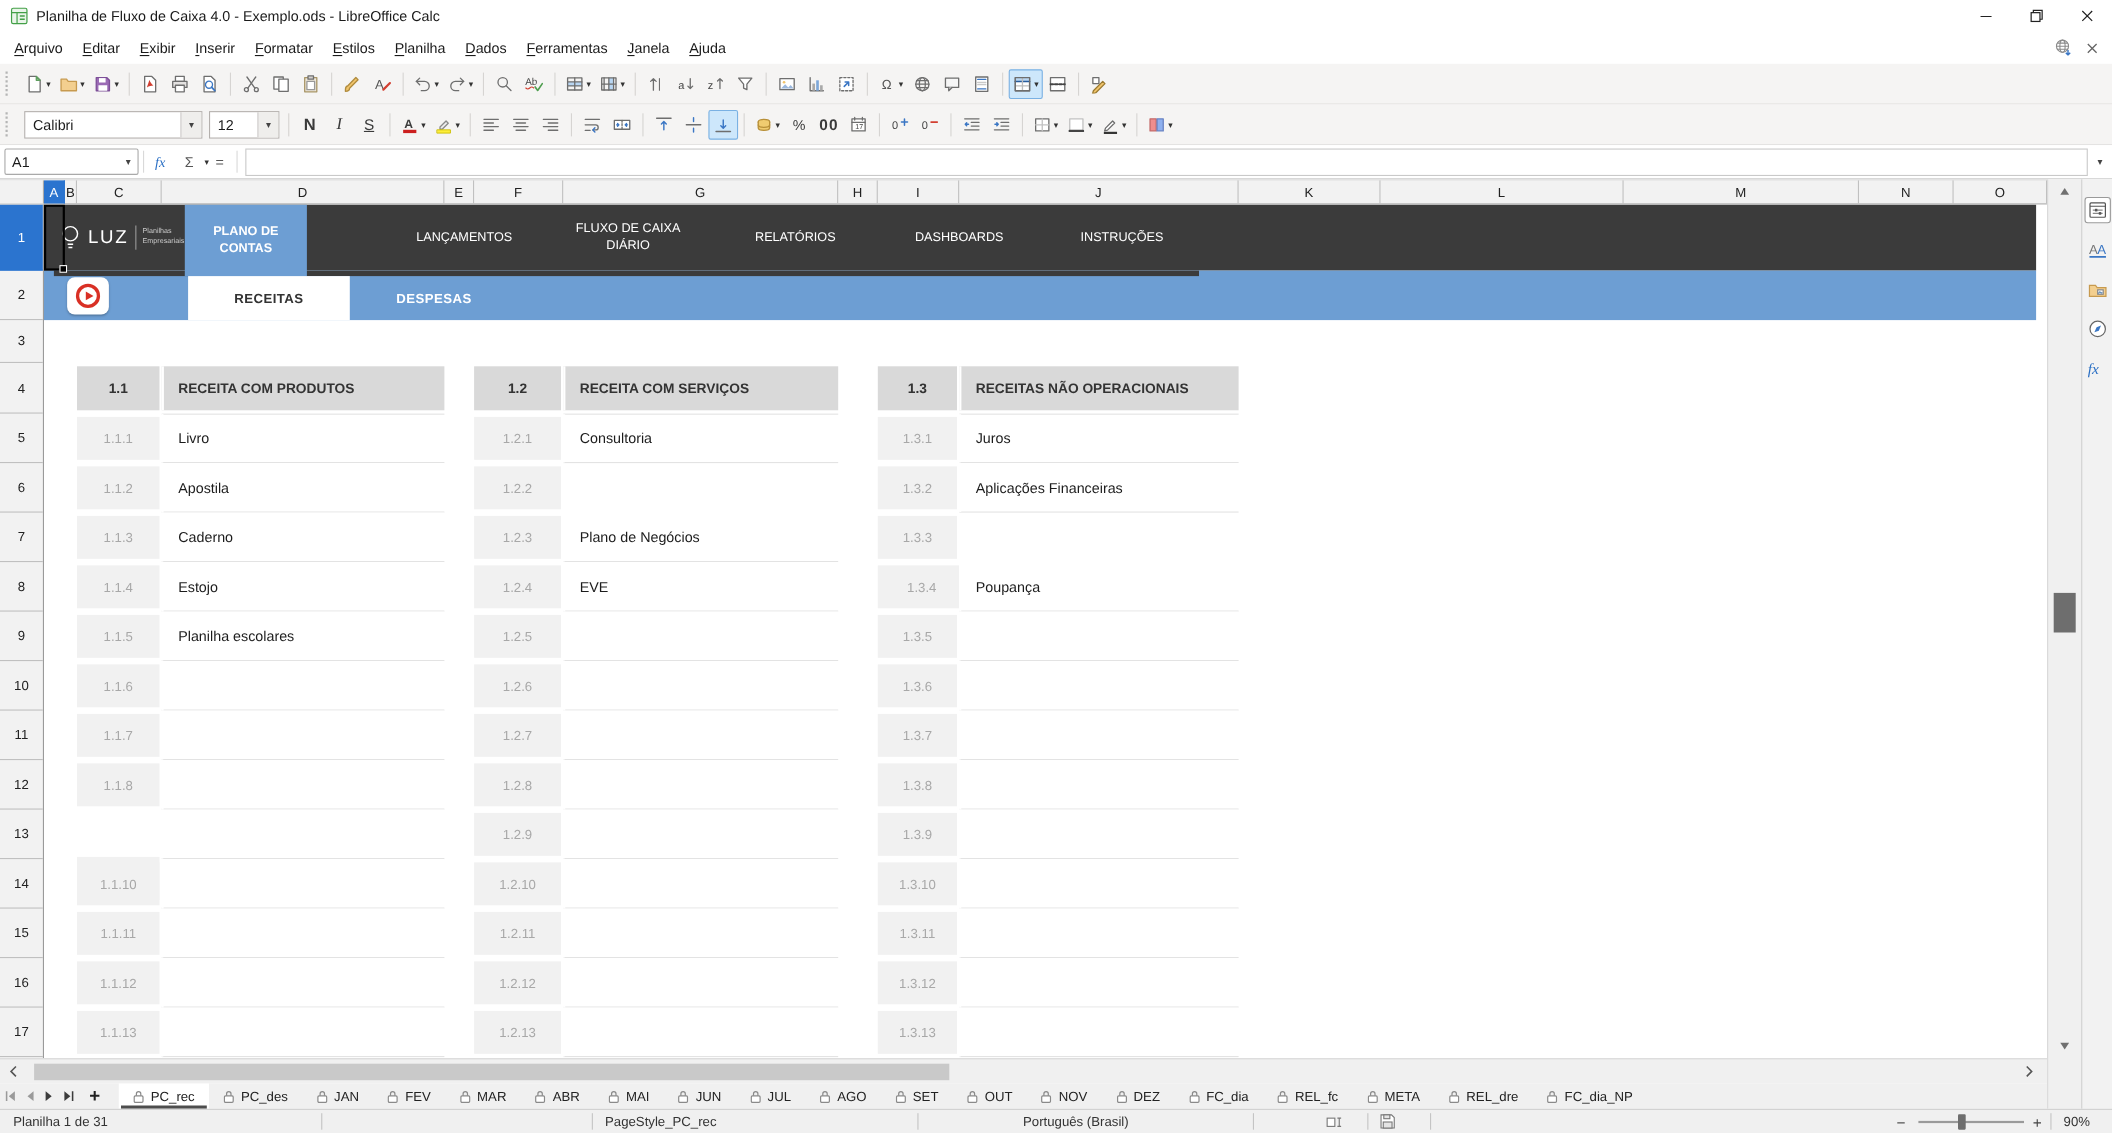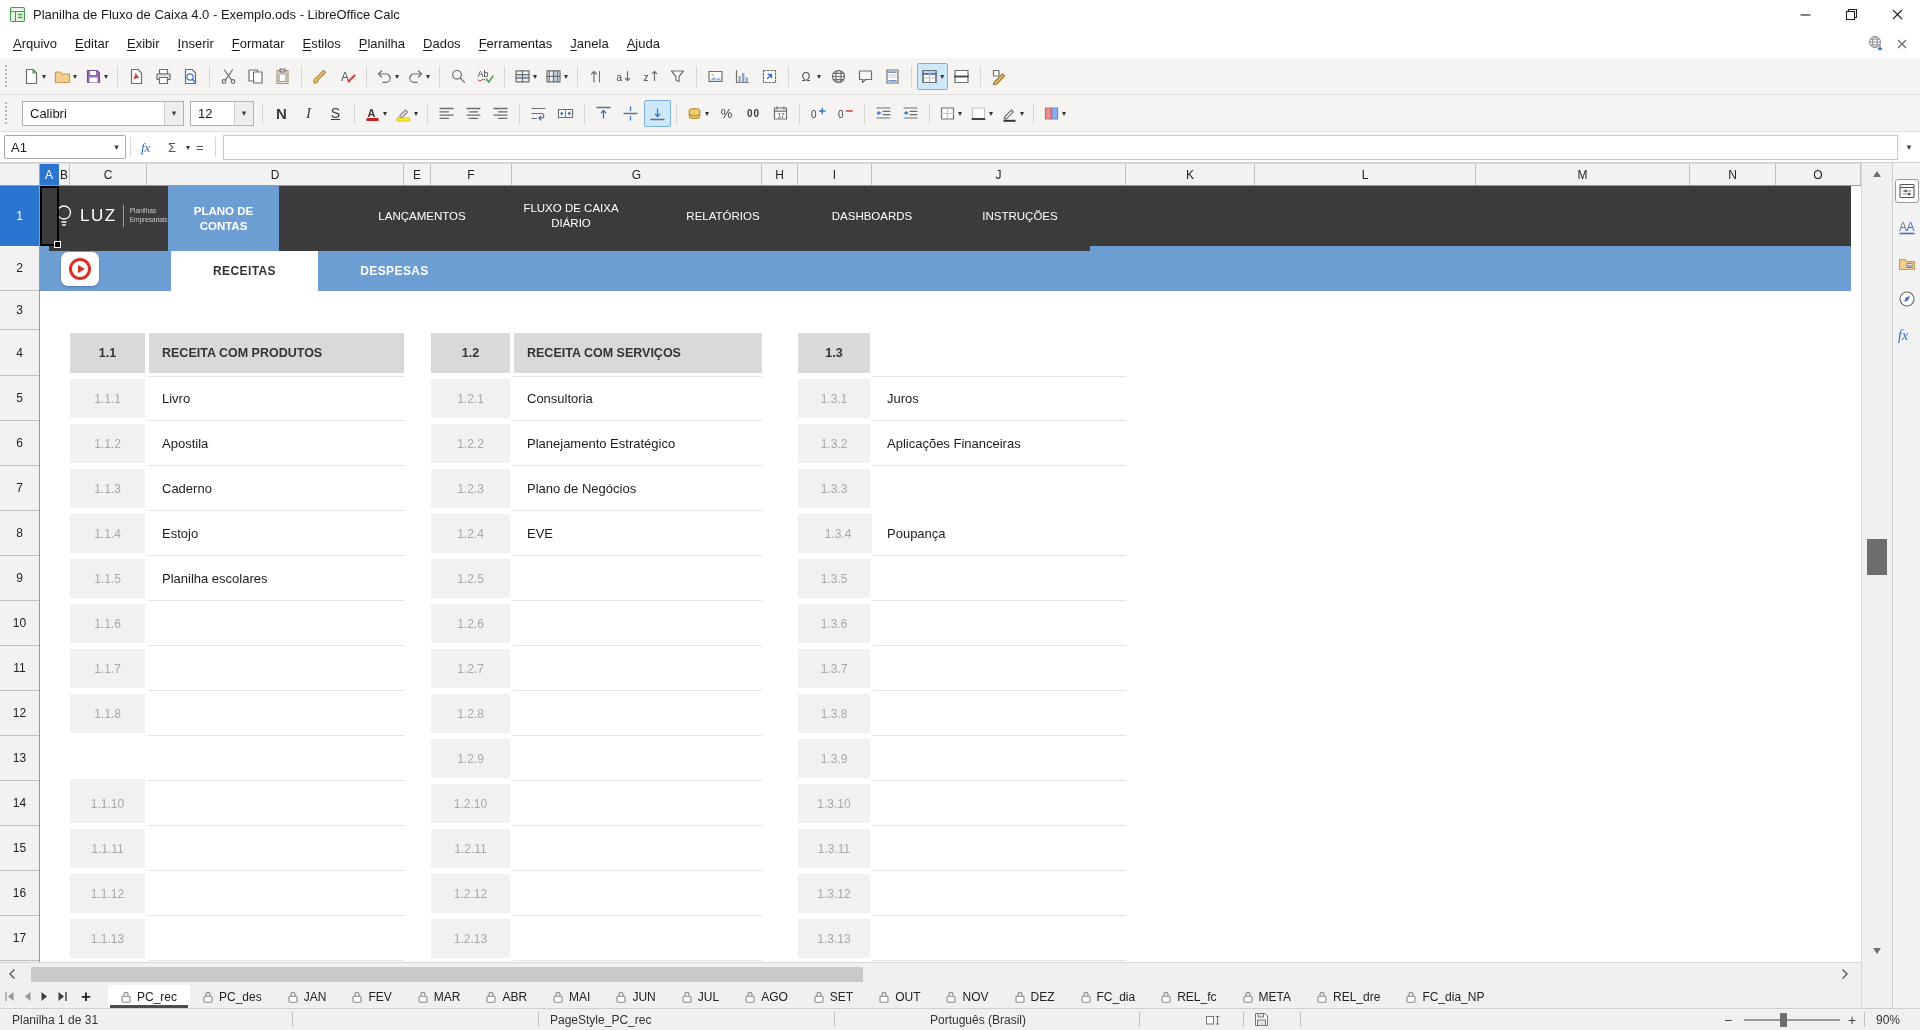--- a/index.html
+++ b/index.html
@@ -31,21 +31,21 @@
   .grip{width:9px;height:22px;border-left:2px dotted #b5b5b5;margin:0 5px 0 3px;flex:none;}
   .tbbtn{height:27px;min-width:27px;padding:0 3px;display:inline-flex;align-items:center;
          justify-content:center;border:1px solid transparent;border-radius:2px;flex:none;}
   .tbbtn.active{background:#cde7fb;border-color:#7ab1e3;}
   .tbicon{display:inline-flex;width:17px;height:17px;align-items:center;justify-content:center;}
   .tbtxt{display:inline-flex;align-items:center;justify-content:center;min-width:15px;color:#4a4a4a;}
   .fmt-b{font-weight:700;font-size:15px;color:#3a3a3a;}
   .fmt-i{font-family:"Liberation Serif",serif;font-style:italic;font-size:15px;color:#3a3a3a;}
   .fmt-u{text-decoration:underline;font-size:14px;color:#3a3a3a;}
   .fmt-pc{font-size:13px;color:#3a3a3a;}
-  .fmt-00{font-size:10px;font-weight:700;color:#3a3a3a;letter-spacing:1px;}
+  .fmt-00{font-size:14px;font-weight:700;color:#3a3a3a;letter-spacing:1px;}
   .caret{font-size:8px;color:#333;margin-left:2px;}
   .tbsep{width:1px;height:21px;background:#d6d4d2;margin:0 5px;flex:none;}
   .combo{display:inline-flex;align-items:center;height:25px;background:#fff;
          border:1px solid #b4b0ad;margin:0 3px;flex:none;}
   .font-name{width:162px;} .font-size{width:64px;}
   .combo-text{flex:1;padding-left:7px;font-size:13px;color:#1a1a1a;overflow:hidden;white-space:nowrap;}
   .combo-btn{width:19px;height:100%;display:flex;align-items:center;justify-content:center;
              background:#efeeec;border-left:1px solid #cfcccc;font-size:9px;color:#444;}
 
   
@@ -822,21 +822,20 @@
       <div class="cell-name" style="left: 107px; top: 640px; width: 257px; height: 45px;"></div>
       <div class="cell-code" style="left: 30px; top: 688px; width: 75px; height: 39px;">1.1.12</div>
       <div class="cell-name" style="left: 107px; top: 685px; width: 257px; height: 45px;"></div>
       <div class="cell-code" style="left: 30px; top: 733px; width: 75px; height: 39px;">1.1.13</div>
       <div class="cell-name" style="left: 107px; top: 730px; width: 257px; height: 45px;"></div>
       <div class="thead-code" style="left: 391px; top: 147px; width: 79px; height: 40px;">1.2</div>
       <div class="thead-name" style="left: 472px; top: 147px; width: 250px; height: 40px;">RECEITA COM SERVIÇOS</div>
       <div class="cell-code" style="left: 391px; top: 193px; width: 79px; height: 39px;">1.2.1</div>
       <div class="cell-name" style="left: 472px; top: 190px; width: 250px; height: 45px; border-top: 1px solid rgb(227, 227, 227);">Consultoria</div>
       <div class="cell-code" style="left: 391px; top: 238px; width: 79px; height: 39px;">1.2.2</div>
-      <div class="cell-name" style="left: 472px; top: 235px; width: 250px; height: 45px;">Planejamento Estratégico</div>
       <div class="cell-code" style="left: 391px; top: 283px; width: 79px; height: 39px;">1.2.3</div>
       <div class="cell-name" style="left: 472px; top: 280px; width: 250px; height: 45px;">Plano de Negócios</div>
       <div class="cell-code" style="left: 391px; top: 328px; width: 79px; height: 39px;">1.2.4</div>
       <div class="cell-name" style="left: 472px; top: 325px; width: 250px; height: 45px;">EVE</div>
       <div class="cell-code" style="left: 391px; top: 373px; width: 79px; height: 39px;">1.2.5</div>
       <div class="cell-name" style="left: 472px; top: 370px; width: 250px; height: 45px;"></div>
       <div class="cell-code" style="left: 391px; top: 418px; width: 79px; height: 39px;">1.2.6</div>
       <div class="cell-name" style="left: 472px; top: 415px; width: 250px; height: 45px;"></div>
       <div class="cell-code" style="left: 391px; top: 463px; width: 79px; height: 39px;">1.2.7</div>
       <div class="cell-name" style="left: 472px; top: 460px; width: 250px; height: 45px;"></div>
@@ -846,20 +845,21 @@
       <div class="cell-name" style="left: 472px; top: 550px; width: 250px; height: 45px;"></div>
       <div class="cell-code" style="left: 391px; top: 598px; width: 79px; height: 39px;">1.2.10</div>
       <div class="cell-name" style="left: 472px; top: 595px; width: 250px; height: 45px;"></div>
       <div class="cell-code" style="left: 391px; top: 643px; width: 79px; height: 39px;">1.2.11</div>
       <div class="cell-name" style="left: 472px; top: 640px; width: 250px; height: 45px;"></div>
       <div class="cell-code" style="left: 391px; top: 688px; width: 79px; height: 39px;">1.2.12</div>
       <div class="cell-name" style="left: 472px; top: 685px; width: 250px; height: 45px;"></div>
       <div class="cell-code" style="left: 391px; top: 733px; width: 79px; height: 39px;">1.2.13</div>
       <div class="cell-name" style="left: 472px; top: 730px; width: 250px; height: 45px;"></div>
       <div class="thead-code" style="left: 758px; top: 147px; width: 72px; height: 40px;">1.3</div>
+      <div class="thead-name" style="left: 832px; top: 147px; width: 254px; height: 40px;">RECEITAS NÃO OPERACIONAIS</div>
       <div class="cell-code" style="left: 758px; top: 193px; width: 72px; height: 39px;">1.3.1</div>
       <div class="cell-name" style="left: 832px; top: 190px; width: 254px; height: 45px; border-top: 1px solid rgb(227, 227, 227);">Juros</div>
       <div class="cell-code" style="left: 758px; top: 238px; width: 72px; height: 39px;">1.3.2</div>
       <div class="cell-name" style="left: 832px; top: 235px; width: 254px; height: 45px;">Aplicações Financeiras</div>
       <div class="cell-code" style="left: 758px; top: 283px; width: 72px; height: 39px;">1.3.3</div>
       <div class="cell-code" style="left: 758px; top: 328px; width: 80px; height: 39px;">1.3.4</div>
       <div class="cell-name" style="left: 832px; top: 325px; width: 254px; height: 45px;">Poupança</div>
       <div class="cell-code" style="left: 758px; top: 373px; width: 72px; height: 39px;">1.3.5</div>
       <div class="cell-name" style="left: 832px; top: 370px; width: 254px; height: 45px;"></div>
       <div class="cell-code" style="left: 758px; top: 418px; width: 72px; height: 39px;">1.3.6</div>

